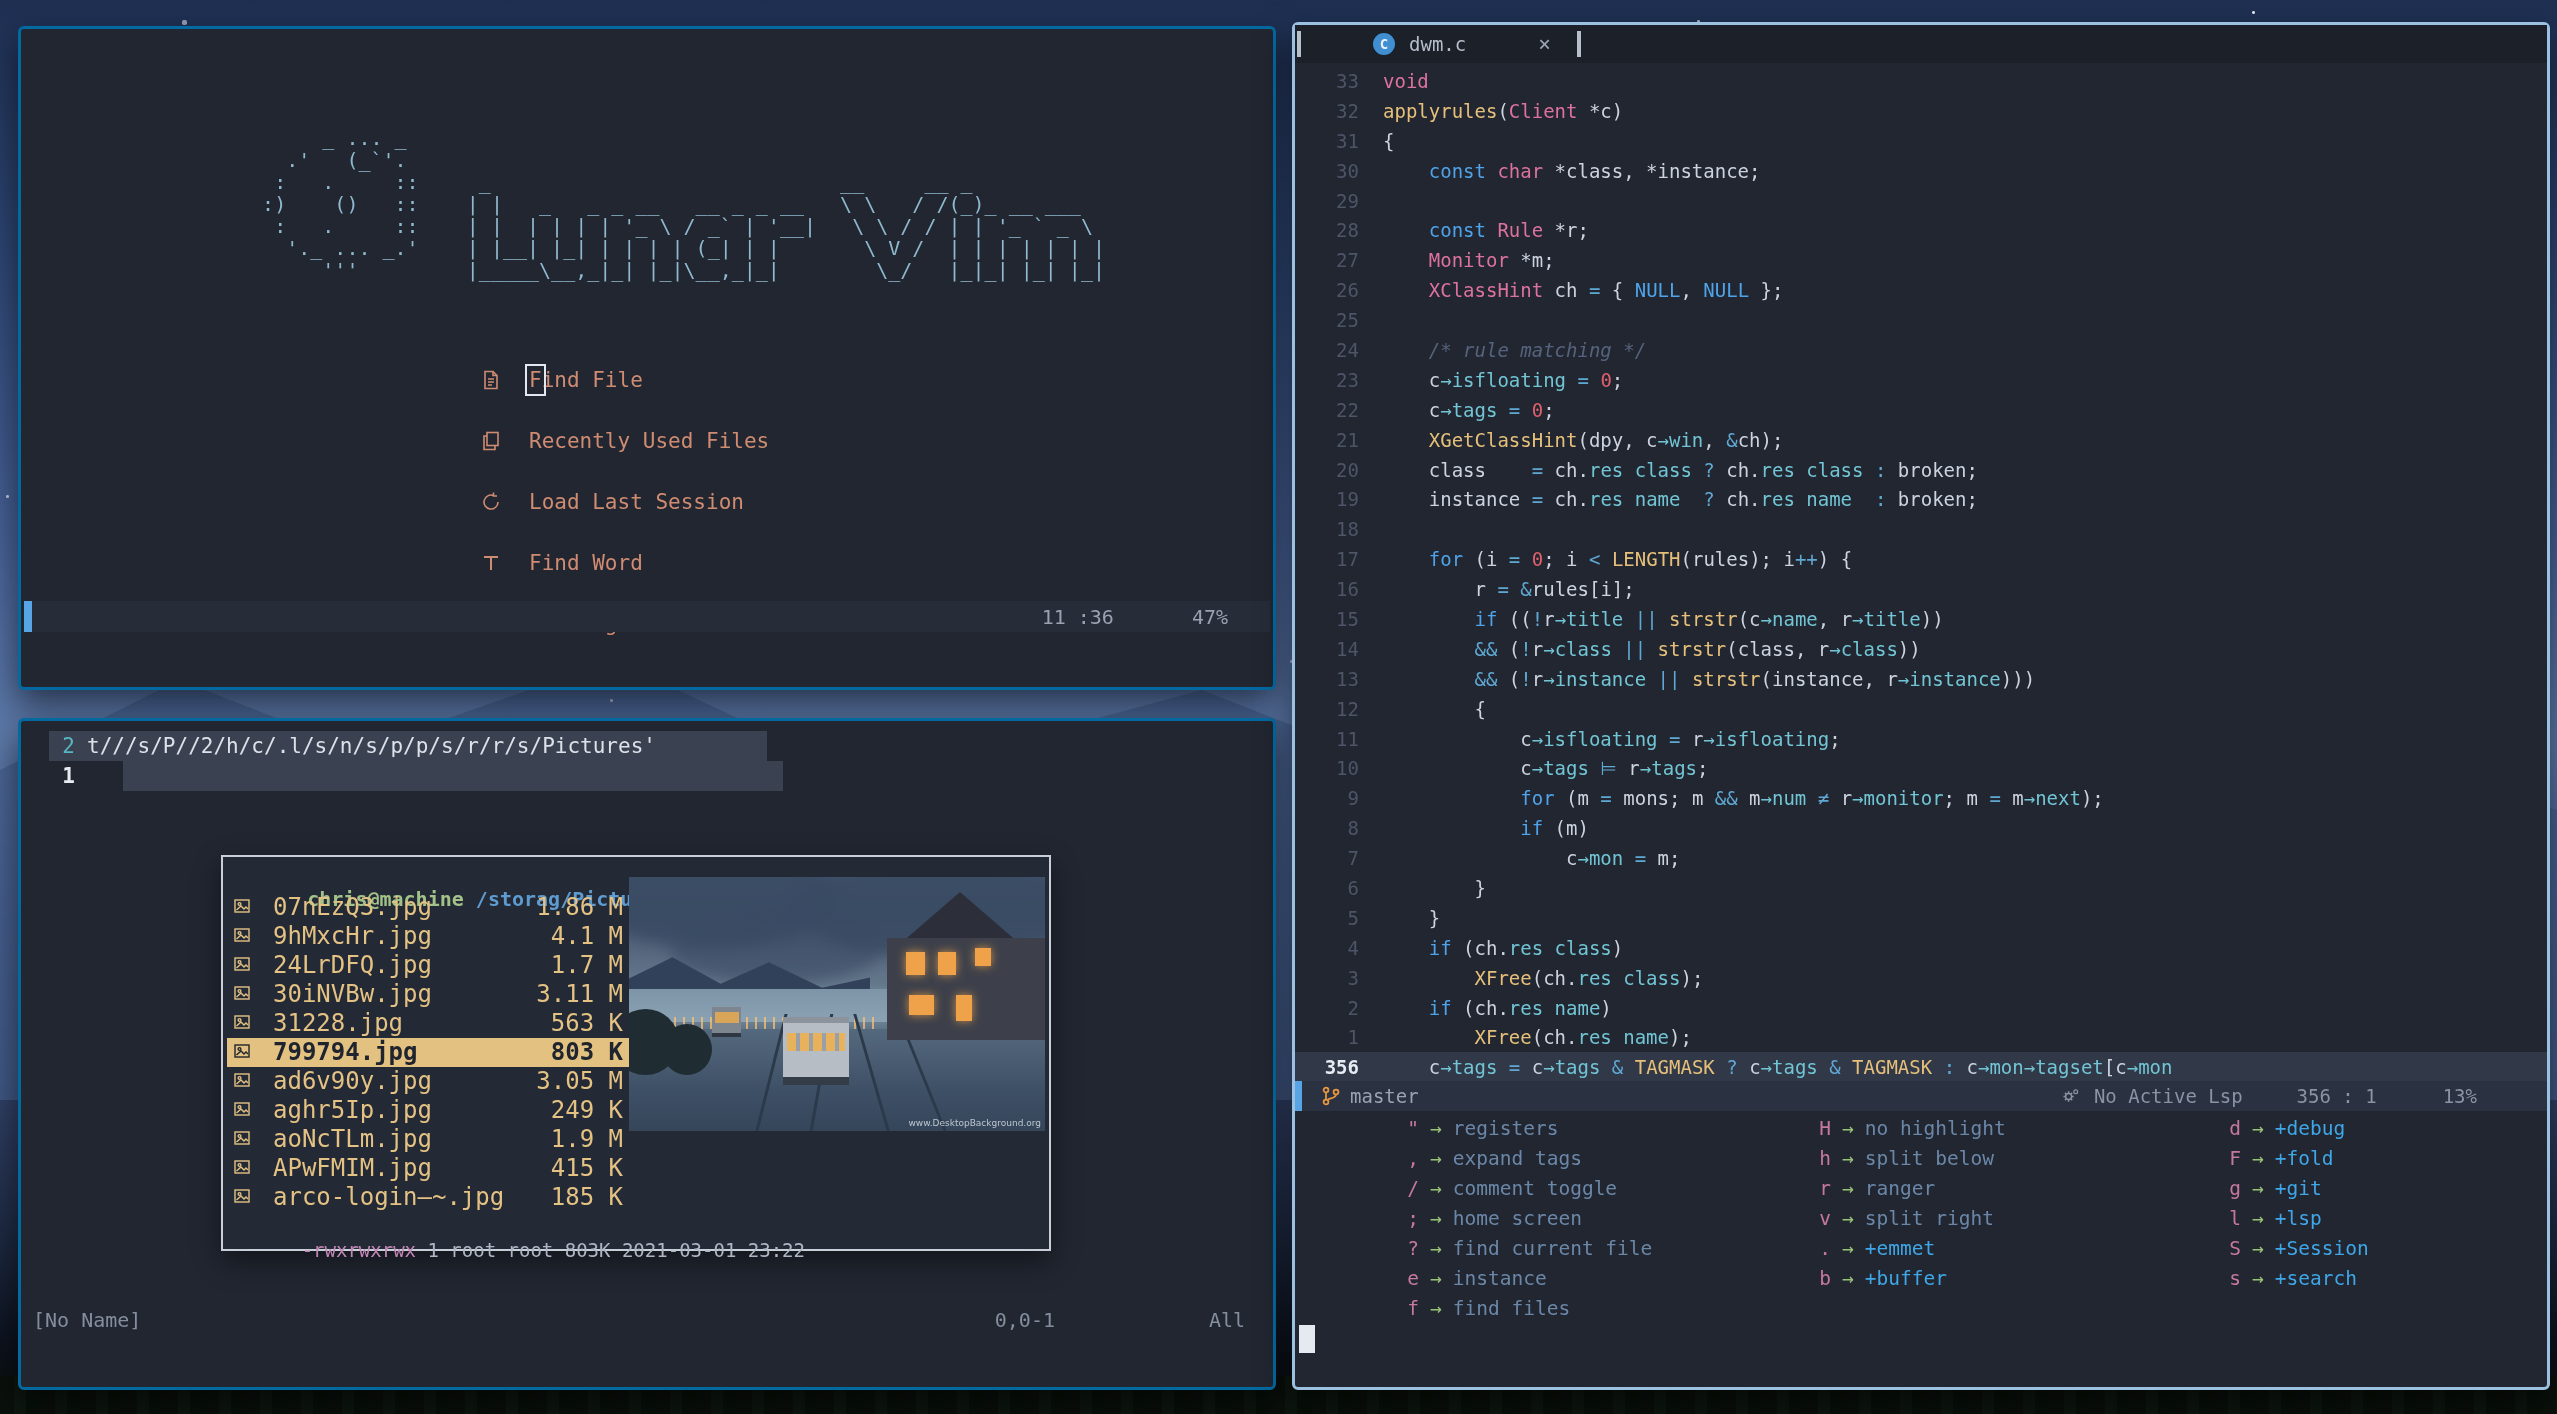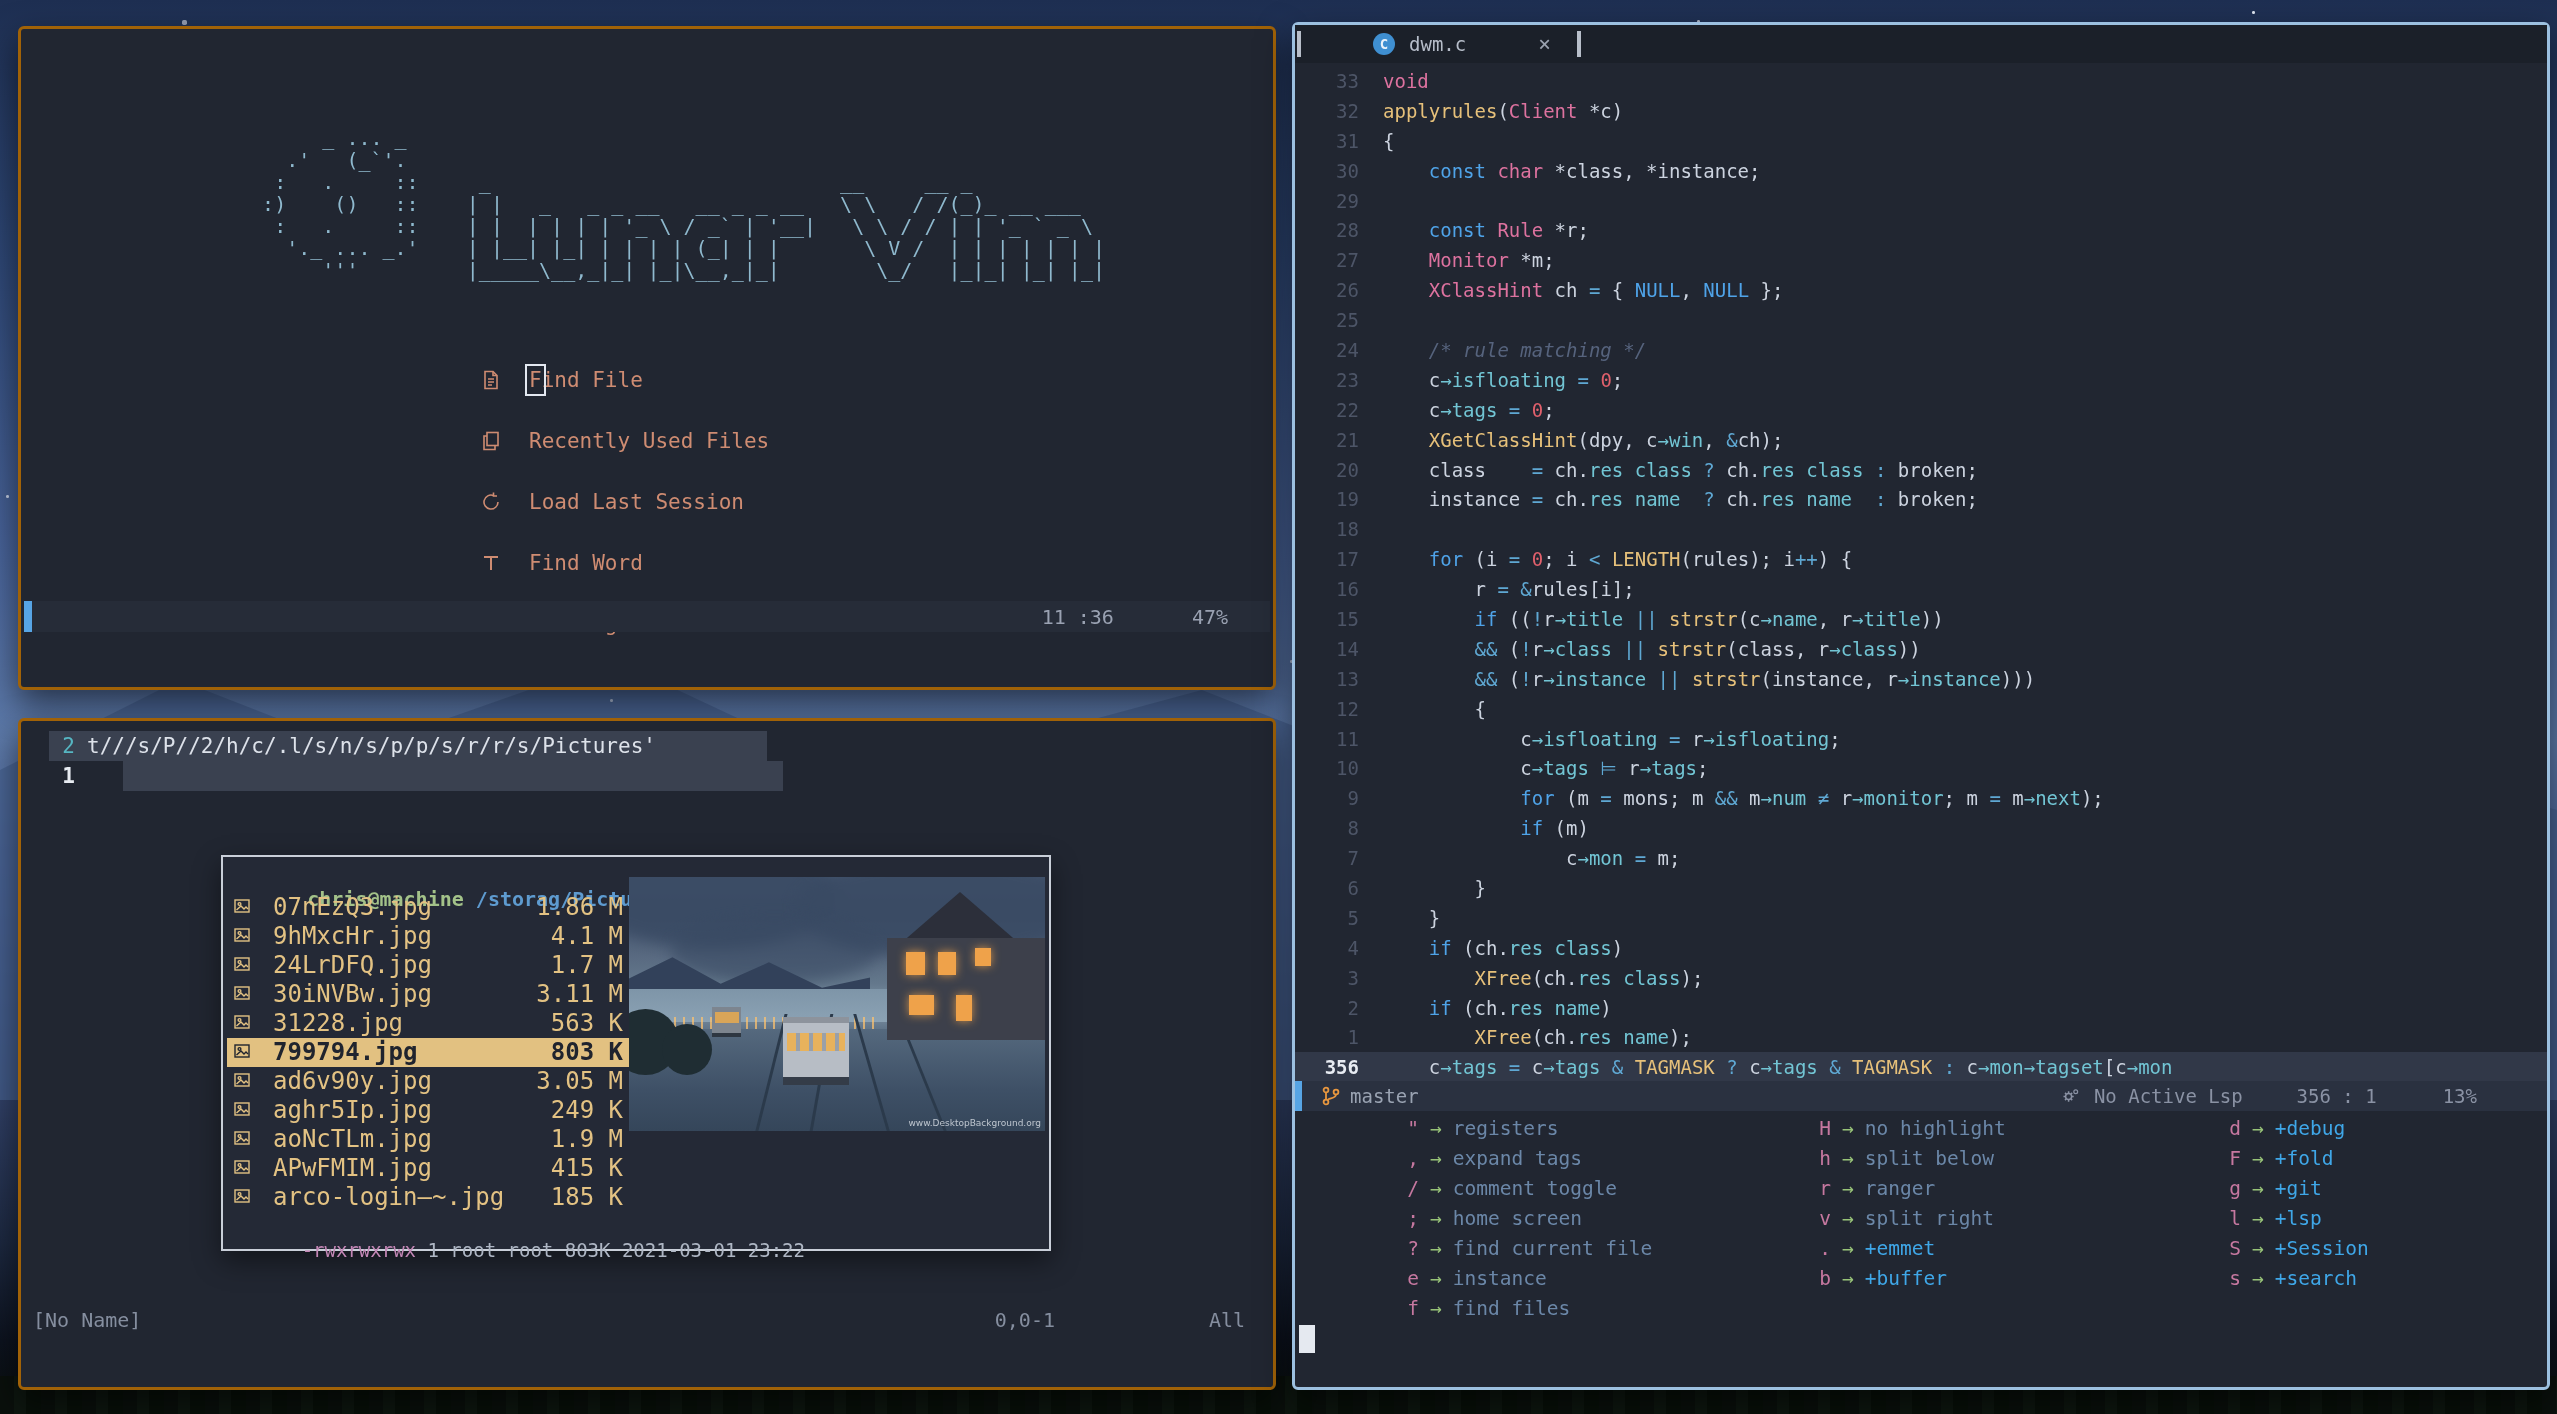--- a/index.html
+++ b/index.html
@@ -12,21 +12,21 @@
   .stars { position:absolute; top:0; left:0; width:1px; height:1px; background:transparent; border-radius:50%; }
   .mtn { position:absolute; left:0; top:600px; width:100%; height:500px;
     background:#46608f; opacity:.75;
     clip-path:polygon(0 34%,7% 16%,14% 30%,24% 12%,34% 36%,47% 18%,58% 40%,70% 24%,82% 46%,92% 30%,100% 42%,100% 100%,0 100%); }
   .trees { position:absolute; left:0; bottom:0; width:100%; height:38px;
     background:repeating-linear-gradient(90deg,#0a100c 0 14px,#0e1710 14px 26px,#081009 26px 41px); }
 
   
   .win { position:absolute; background:#212631; border-radius:6px;
          box-shadow:0 14px 34px rgba(0,0,0,.55); }
-  .win.dark-frame { border:3px solid #a16207;padding-left:12px; }
+  .win.dark-frame { border:3px solid #0369a1;padding-left:12px; }
   .win.focus-frame { border:3px solid #9cc0e0; }
 
   
   #dashboard { left:18px; top:26px; width:1258px; height:664px; }
   #logo { position:absolute; left:205px; top:98px; color:#8fb9ce; font-size:20px; line-height:22px; white-space:pre; }
   #menu { position:absolute; left:458px; top:320px; }
   .menu-item { height:61px; display:flex; align-items:center; gap:26px; color:#cf8c72; font-size:21px; }
   .menu-item .mi-icon { width:24px; height:24px; display:flex; align-items:center; justify-content:center; }
   .menu-item svg { stroke:#cf8c72; fill:none; stroke-width:1.6; }
   .cursor-outline { outline:2px solid #e3e8f0; outline-offset:2px; }

